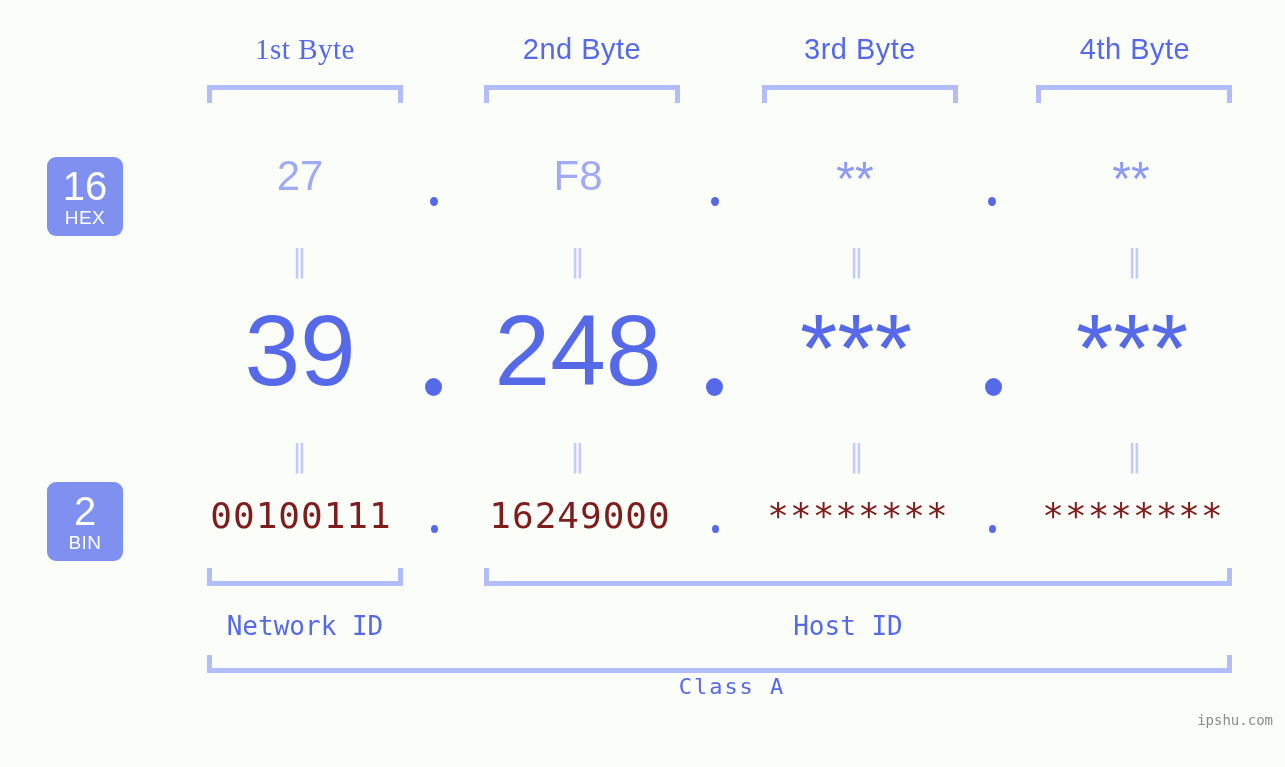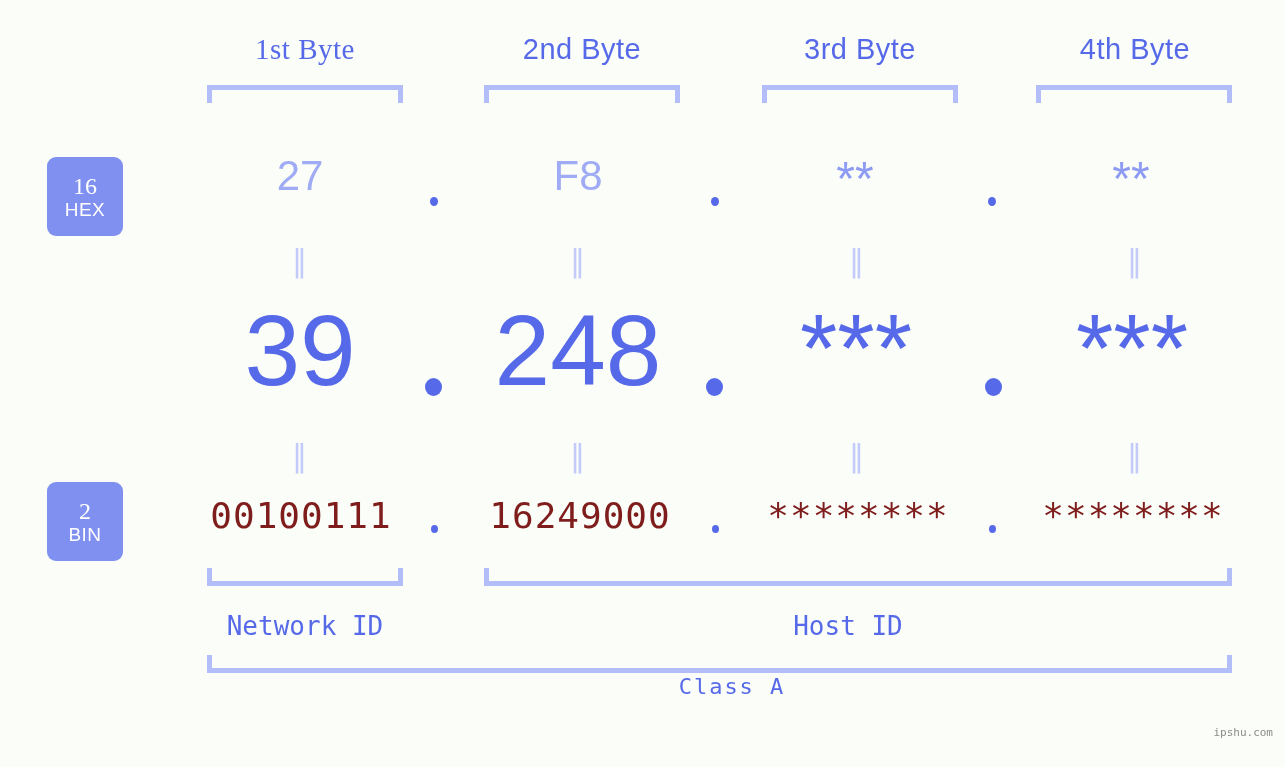--- a/index.html
+++ b/index.html
@@ -51,23 +51,23 @@
     background: #7f90f0;
     border-radius: 9px;
     color: #ffffff;
     display: flex;
     flex-direction: column;
     align-items: center;
     justify-content: center;
     line-height: 1;
   }
   .badge .num {
-    font-size: 24px;
+    font-size: 40px;
     font-weight: 400;
-    font-family: Liberation Serif, serif;
+    font-family: Liberation Sans, sans-serif;
     margin-bottom: 2px;
   }
   .badge .unit {
     font-size: 19px;
     font-weight: 400;
     font-family: "Liberation Sans", sans-serif;
     letter-spacing: 0.5px;
   }
 
   
@@ -165,24 +165,23 @@
     font-size: 22px;
     top: 676px;
     letter-spacing: 2px;
   }
 
   
   .watermark {
     position: absolute;
     right: 12px;
     top: 712px;
-    font-size: 11px;
+    font-size: 14px;
     color: #8c8c8c;
     font-family: "DejaVu Sans Mono", monospace;
-    margin-top: 14px;
   }
 </style>
 </head>
 <body>
 
 <div class="stage">
 
   <div class="byte-head" style="left:205px; width:200px;font-family:Liberation Serif, serif;">1st Byte</div>
   <div class="byte-head" style="left:482px; width:200px;">2nd Byte</div>
   <div class="byte-head" style="left:760px; width:200px;">3rd Byte</div>

